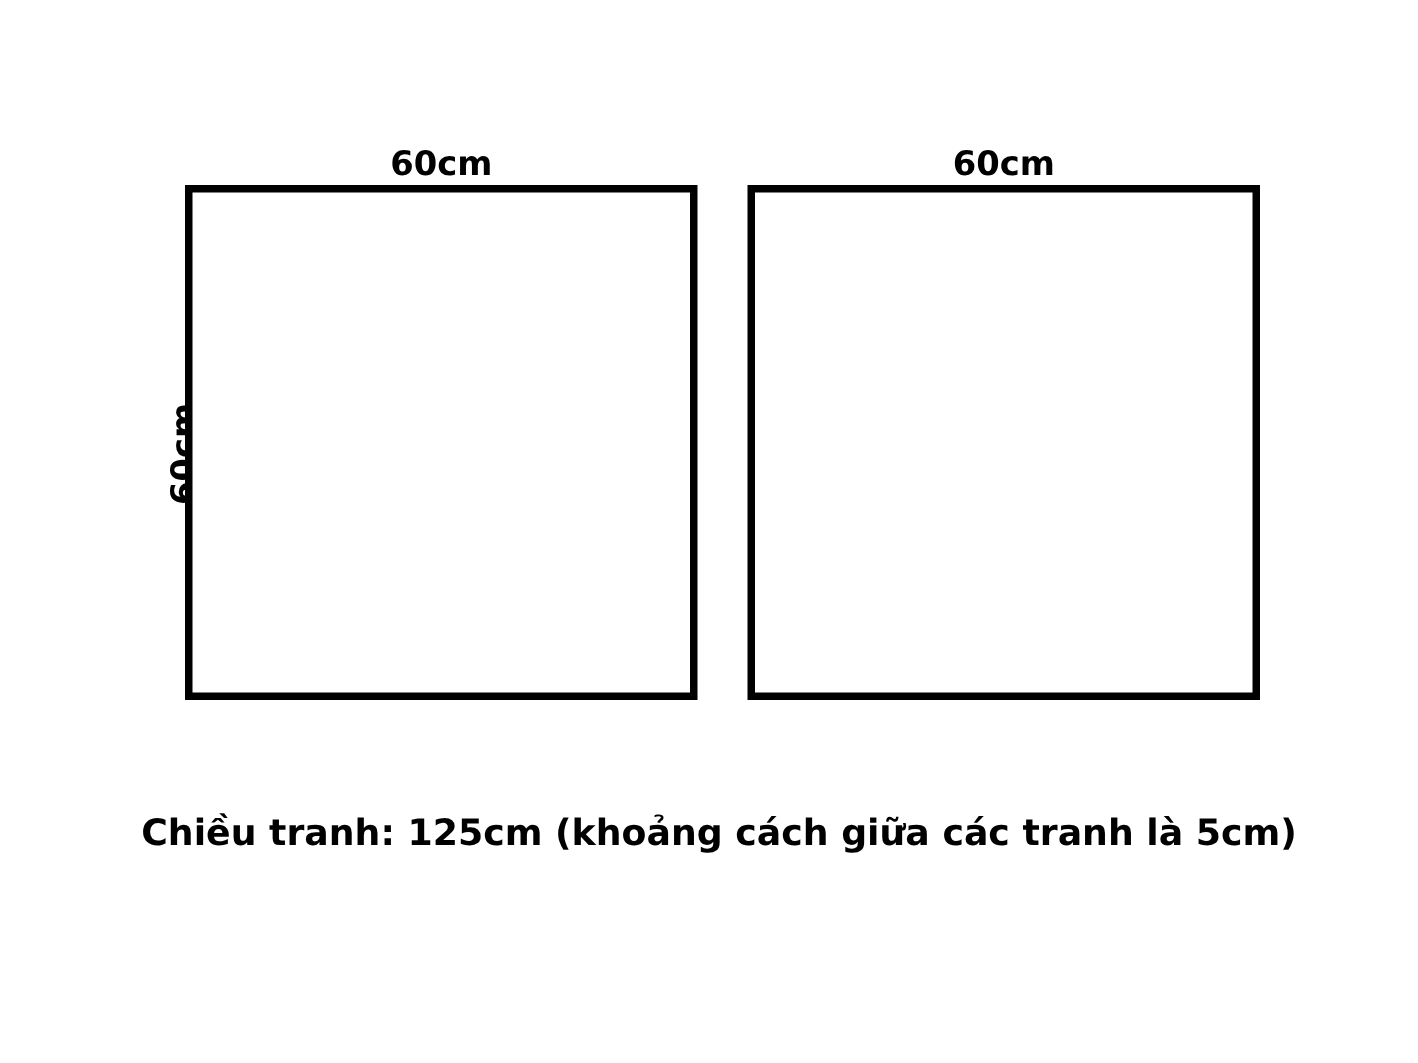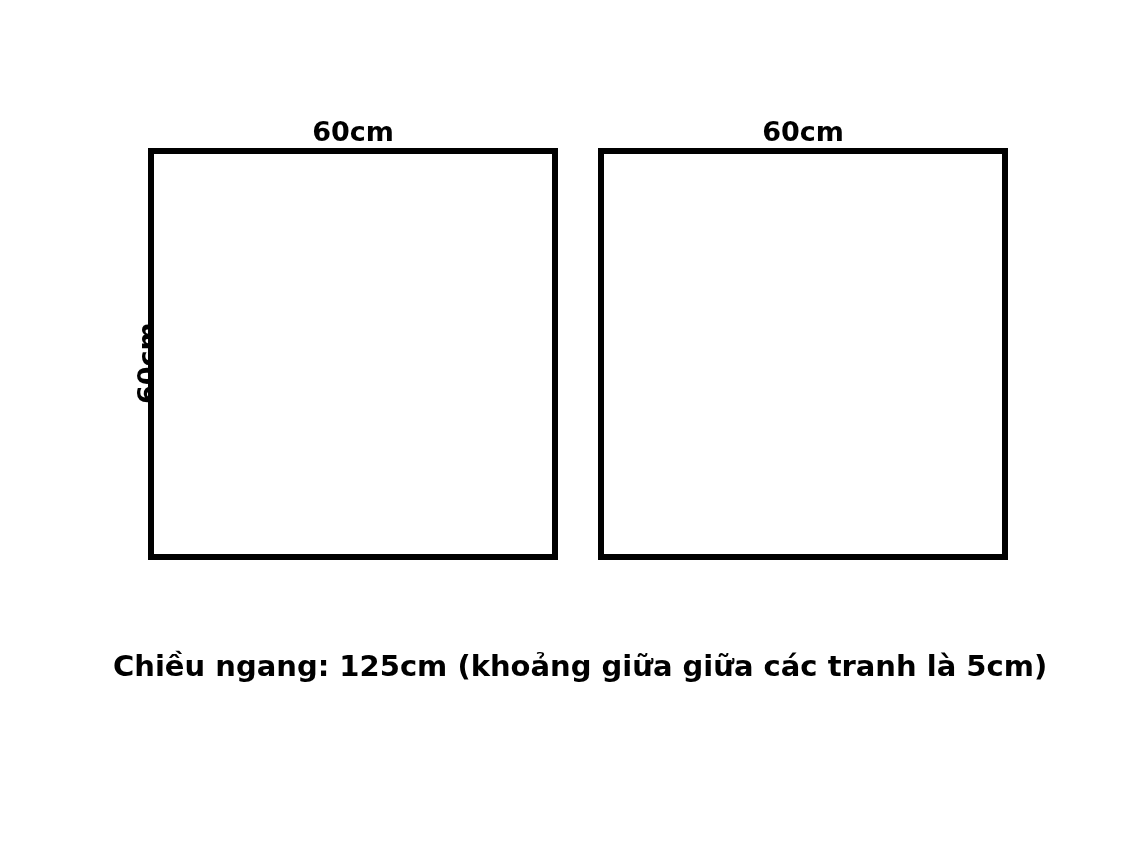--- a/index.html
+++ b/index.html
@@ -100,16 +100,16 @@
 
   <div class="height-label" id="panel-1-height-label">60cm</div>
 
   <div class="panel" id="panel-1"></div>
 
   <div class="width-label" id="panel-2-width-label">60cm</div>
 
   <div class="panel" id="panel-2"></div>
 
   <div class="caption-block">
-    <div class="caption-line">Chiều ngang: 125cm (khoảng giữa giữa các tranh là 5cm)</div>
+    <div class="caption-line">Chiều tranh: 125cm (khoảng cách giữa các tranh là 5cm)</div>
   </div>
 
 </div>
 
 </body></html>

